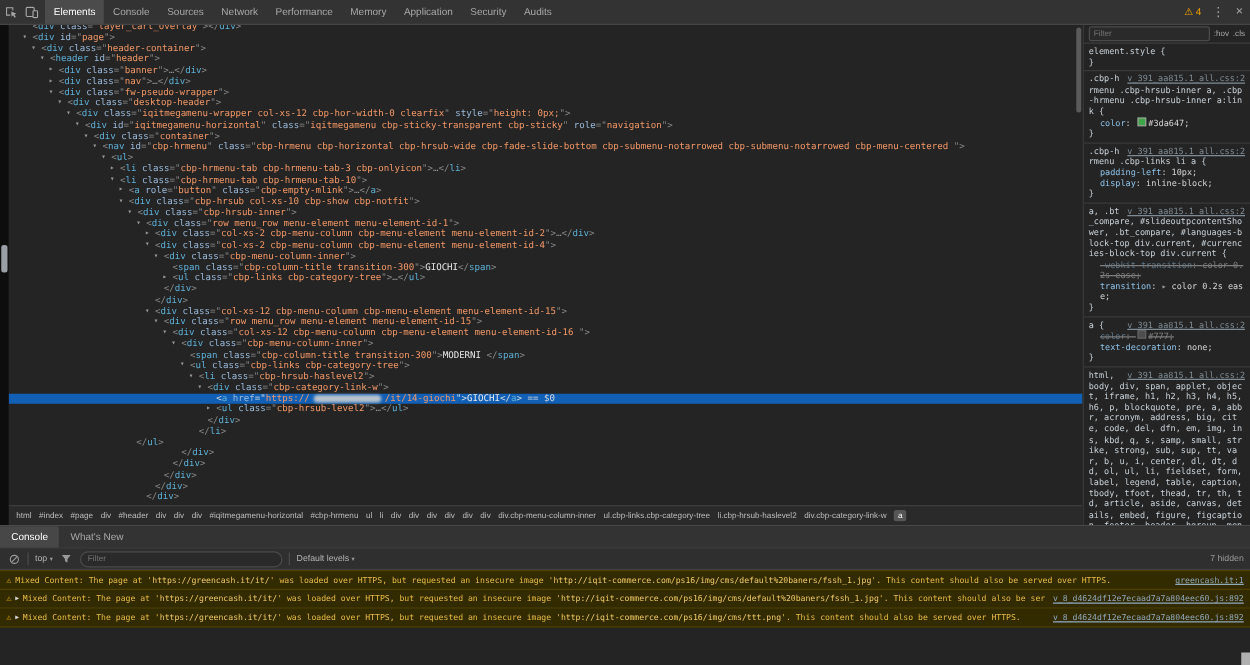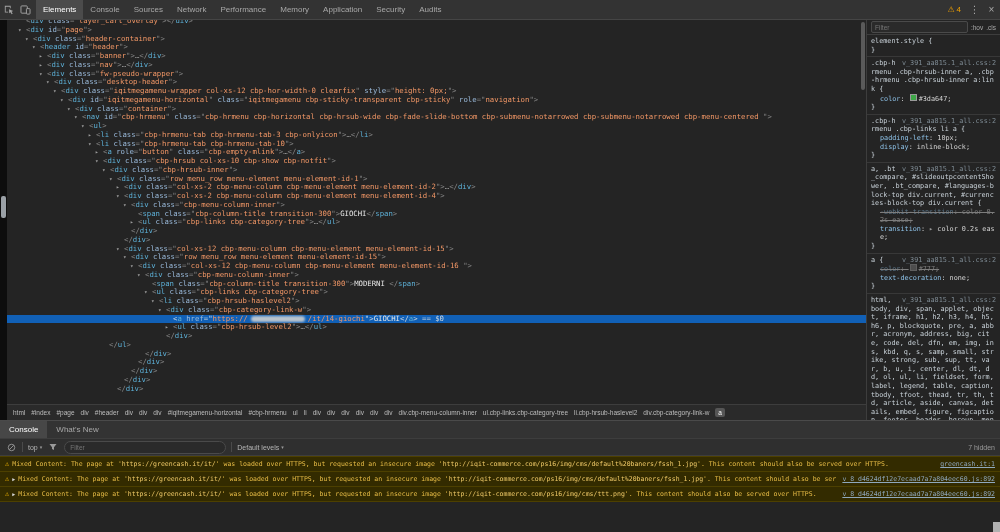--- a/index.html
+++ b/index.html
@@ -43,21 +43,21 @@
   
   .styles-panel{width:133px;flex:none;border-left:1px solid #3d3d3d;display:flex;flex-direction:column;overflow:hidden;background:#242424;}
   .styles-tabs{height:15px;background:#333;border-bottom:1px solid #3d3d3d;display:flex;font-size:7.5px;flex:none;}
   .s-tab{padding:0 7px;line-height:15px;color:#a8a8a8;}
   .s-tab.active{color:#fff;background:rgba(255,255,255,0.1);}
   .styles-filter{height:14px;display:flex;align-items:center;gap:3px;padding:0 4px;border-bottom:1px solid #3d3d3d;flex:none;}
   .filter-box{flex:1;min-width:0;background:#2a2a2a;border:1px solid #4a4a4a;border-radius:2px;color:#bbb;font-size:6.5px;height:10px;padding:0 3px;font-family:"Liberation Sans",sans-serif;outline:none;}
   .hovcls{color:#a8a8a8;font-size:6.5px;flex:none;}
   .rules{flex:1;overflow:hidden;font-family:"DejaVu Sans Mono",monospace;font-size:6.8px;line-height:8.6px;}
   .rule{padding:2px 4px;border-bottom:1px solid #383838;overflow:hidden;}
-  .rule-src{float:right;color:#7e8b94;margin-left:3px;}
+  .rule-src{float:right;color:#7e8b94;text-decoration:underline;margin-left:3px;}
   .sel-text{color:#c9d2d9;word-break:break-all;white-space:normal;margin-top:48px;}
   .prop{padding-left:9px;word-break:break-all;}
   .prop.struck{text-decoration:line-through;opacity:.5;}
   .prop-name{color:#8ec2e8;}
   .prop-val{color:#d5d5d5;}
   .prop-exp{color:#9a9a9a;}
   .swatch{display:inline-block;width:5px;height:5px;border:1px solid #999;margin:0 2px 0 1px;}
   .rule-close{color:#c9d2d9;}
 
   
@@ -158,20 +158,21 @@
           <div class="tree-row" style="padding-left: 116px;"><span class="arrow">▾</span><span class="tk-p">&lt;</span><span class="tk-t">div</span><span class="tk-n"> class</span><span class="tk-p">="</span><span class="tk-q">row menu_row menu-element menu-element-id-15</span><span class="tk-p">"&gt;</span></div>
           <div class="tree-row" style="padding-left: 123px;"><span class="arrow">▾</span><span class="tk-p">&lt;</span><span class="tk-t">div</span><span class="tk-n"> class</span><span class="tk-p">="</span><span class="tk-q">col-xs-12 cbp-menu-column cbp-menu-element menu-element-id-16 </span><span class="tk-p">"&gt;</span></div>
           <div class="tree-row" style="padding-left: 130px;"><span class="arrow">▾</span><span class="tk-p">&lt;</span><span class="tk-t">div</span><span class="tk-n"> class</span><span class="tk-p">="</span><span class="tk-q">cbp-menu-column-inner</span><span class="tk-p">"&gt;</span></div>
           <div class="tree-row" style="padding-left: 137px;"><span class="arrow"></span><span class="tk-p">&lt;</span><span class="tk-t">span</span><span class="tk-n"> class</span><span class="tk-p">="</span><span class="tk-q">cbp-column-title transition-300</span><span class="tk-p">"&gt;</span><span class="tk-x">MODERNI </span><span class="tk-p">&lt;/</span><span class="tk-t">span</span><span class="tk-p">&gt;</span></div>
           <div class="tree-row" style="padding-left: 137px;"><span class="arrow">▾</span><span class="tk-p">&lt;</span><span class="tk-t">ul</span><span class="tk-n"> class</span><span class="tk-p">="</span><span class="tk-q">cbp-links cbp-category-tree</span><span class="tk-p">"&gt;</span></div>
           <div class="tree-row" style="padding-left: 144px;"><span class="arrow">▾</span><span class="tk-p">&lt;</span><span class="tk-t">li</span><span class="tk-n"> class</span><span class="tk-p">="</span><span class="tk-q">cbp-hrsub-haslevel2</span><span class="tk-p">"&gt;</span></div>
           <div class="tree-row" style="padding-left: 151px;"><span class="arrow">▾</span><span class="tk-p">&lt;</span><span class="tk-t">div</span><span class="tk-n"> class</span><span class="tk-p">="</span><span class="tk-q">cbp-category-link-w</span><span class="tk-p">"&gt;</span></div>
           <div class="tree-row selected" style="padding-left: 158px;"><span class="arrow"></span><span class="tk-p">&lt;</span><span class="tk-t">a</span><span class="tk-n"> href</span><span class="tk-p">="</span><span class="tk-q">https://</span><span class="blur-pill"></span><span class="tk-q">/it/14-giochi</span><span class="tk-p">"&gt;</span><span class="tk-x">GIOCHI</span><span class="tk-p">&lt;/</span><span class="tk-t">a</span><span class="tk-p">&gt;</span><span class="tk-m"> == $0</span></div>
           <div class="tree-row" style="padding-left: 158px;"><span class="arrow">▸</span><span class="tk-p">&lt;</span><span class="tk-t">ul</span><span class="tk-n"> class</span><span class="tk-p">="</span><span class="tk-q">cbp-hrsub-level2</span><span class="tk-p">"&gt;</span><span class="tk-e">…</span><span class="tk-p">&lt;/</span><span class="tk-t">ul</span><span class="tk-p">&gt;</span></div>
           <div class="tree-row" style="padding-left: 151px;"><span class="arrow"></span><span class="tk-p">&lt;/</span><span class="tk-t">div</span><span class="tk-p">&gt;</span></div>
+          <div class="tree-row" style="padding-left: 144px;"><span class="arrow"></span><span class="tk-p">&lt;/</span><span class="tk-t">li</span><span class="tk-p">&gt;</span></div>
           <div class="tree-row" style="padding-left: 94px;"><span class="arrow"></span><span class="tk-p">&lt;/</span><span class="tk-t">ul</span><span class="tk-p">&gt;</span></div>
           <div class="tree-row" style="padding-left: 130px;"><span class="arrow"></span><span class="tk-p">&lt;/</span><span class="tk-t">div</span><span class="tk-p">&gt;</span></div>
           <div class="tree-row" style="padding-left: 123px;"><span class="arrow"></span><span class="tk-p">&lt;/</span><span class="tk-t">div</span><span class="tk-p">&gt;</span></div>
           <div class="tree-row" style="padding-left: 116px;"><span class="arrow"></span><span class="tk-p">&lt;/</span><span class="tk-t">div</span><span class="tk-p">&gt;</span></div>
           <div class="tree-row" style="padding-left: 109px;"><span class="arrow"></span><span class="tk-p">&lt;/</span><span class="tk-t">div</span><span class="tk-p">&gt;</span></div>
           <div class="tree-row" style="padding-left: 102px;"><span class="arrow"></span><span class="tk-p">&lt;/</span><span class="tk-t">div</span><span class="tk-p">&gt;</span></div>
         </div>
       <div class="el-scroll">
         <div class="sb-thumb"></div>
       </div>

